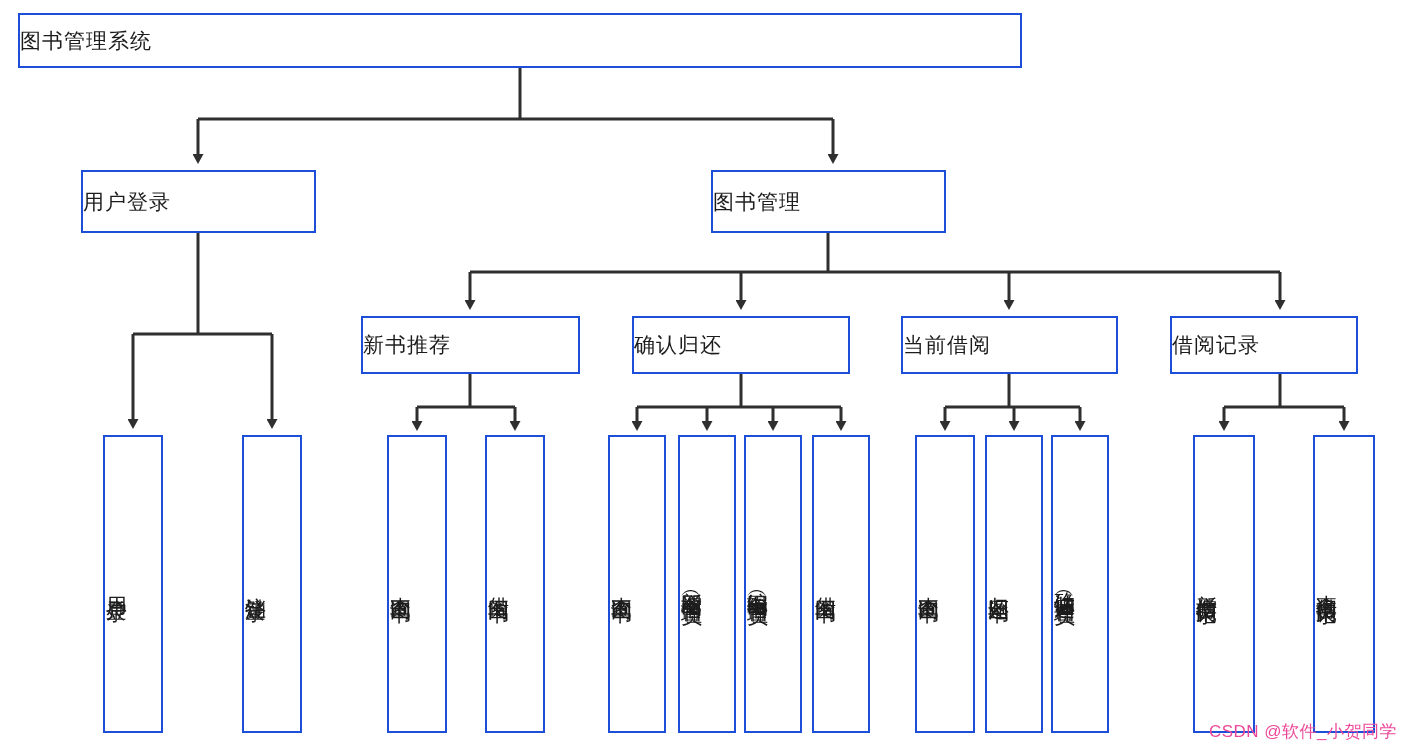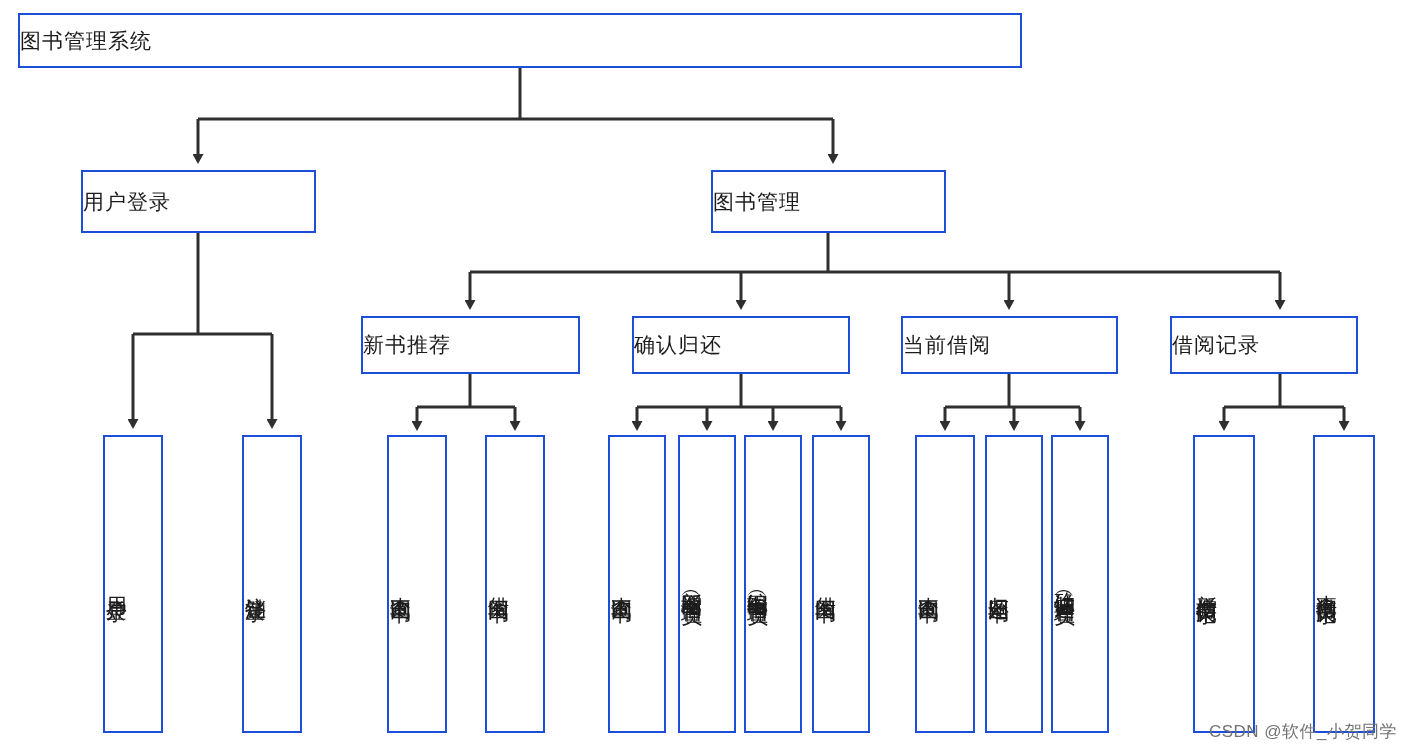--- a/index.html
+++ b/index.html
@@ -52,21 +52,21 @@
     text-align: center;
   }
   .node .hlabel {
     white-space: nowrap;
   }
   #watermark {
     position: absolute;
     right: 8px;
     bottom: 4px;
     font-size: 17px;
-    color: #737373;
+    color: #ec4899;
     letter-spacing: 0.5px;
     white-space: nowrap;
   }
 </style>
 </head>
 <body>
 
 <div id="canvas">
 
   <svg id="wires" viewBox="0 0 1405 747" xmlns="http://www.w3.org/2000/svg">

